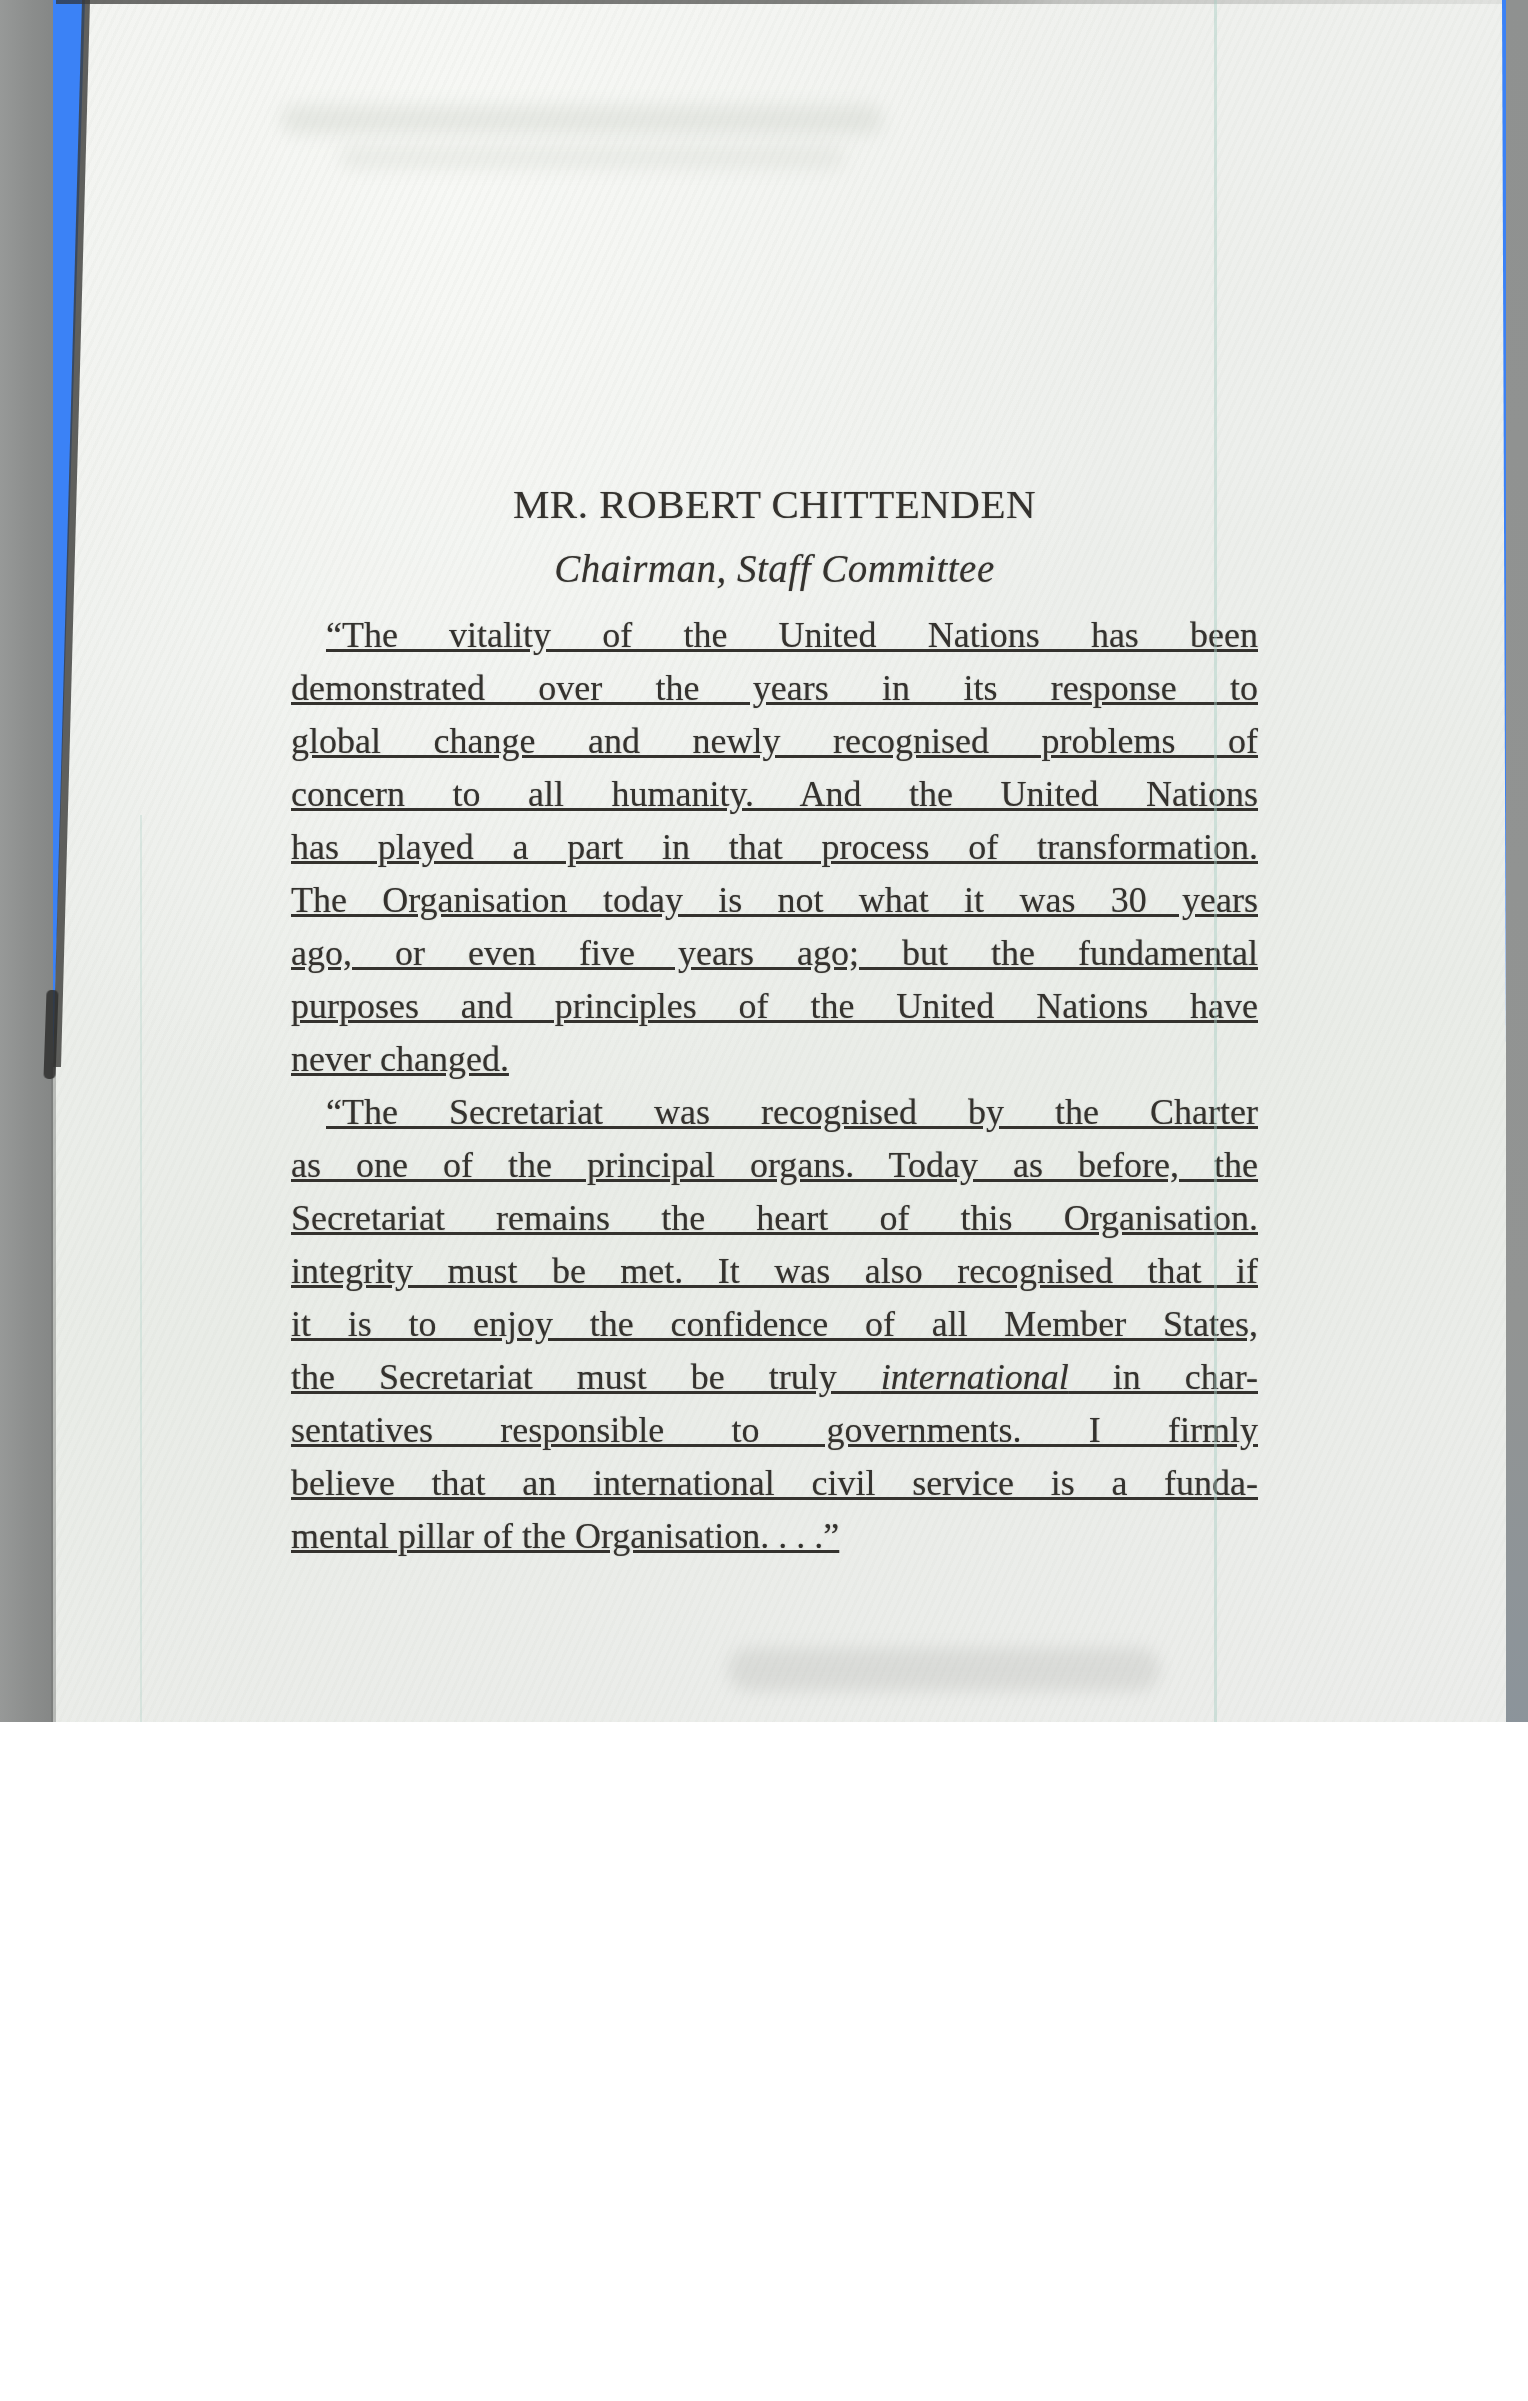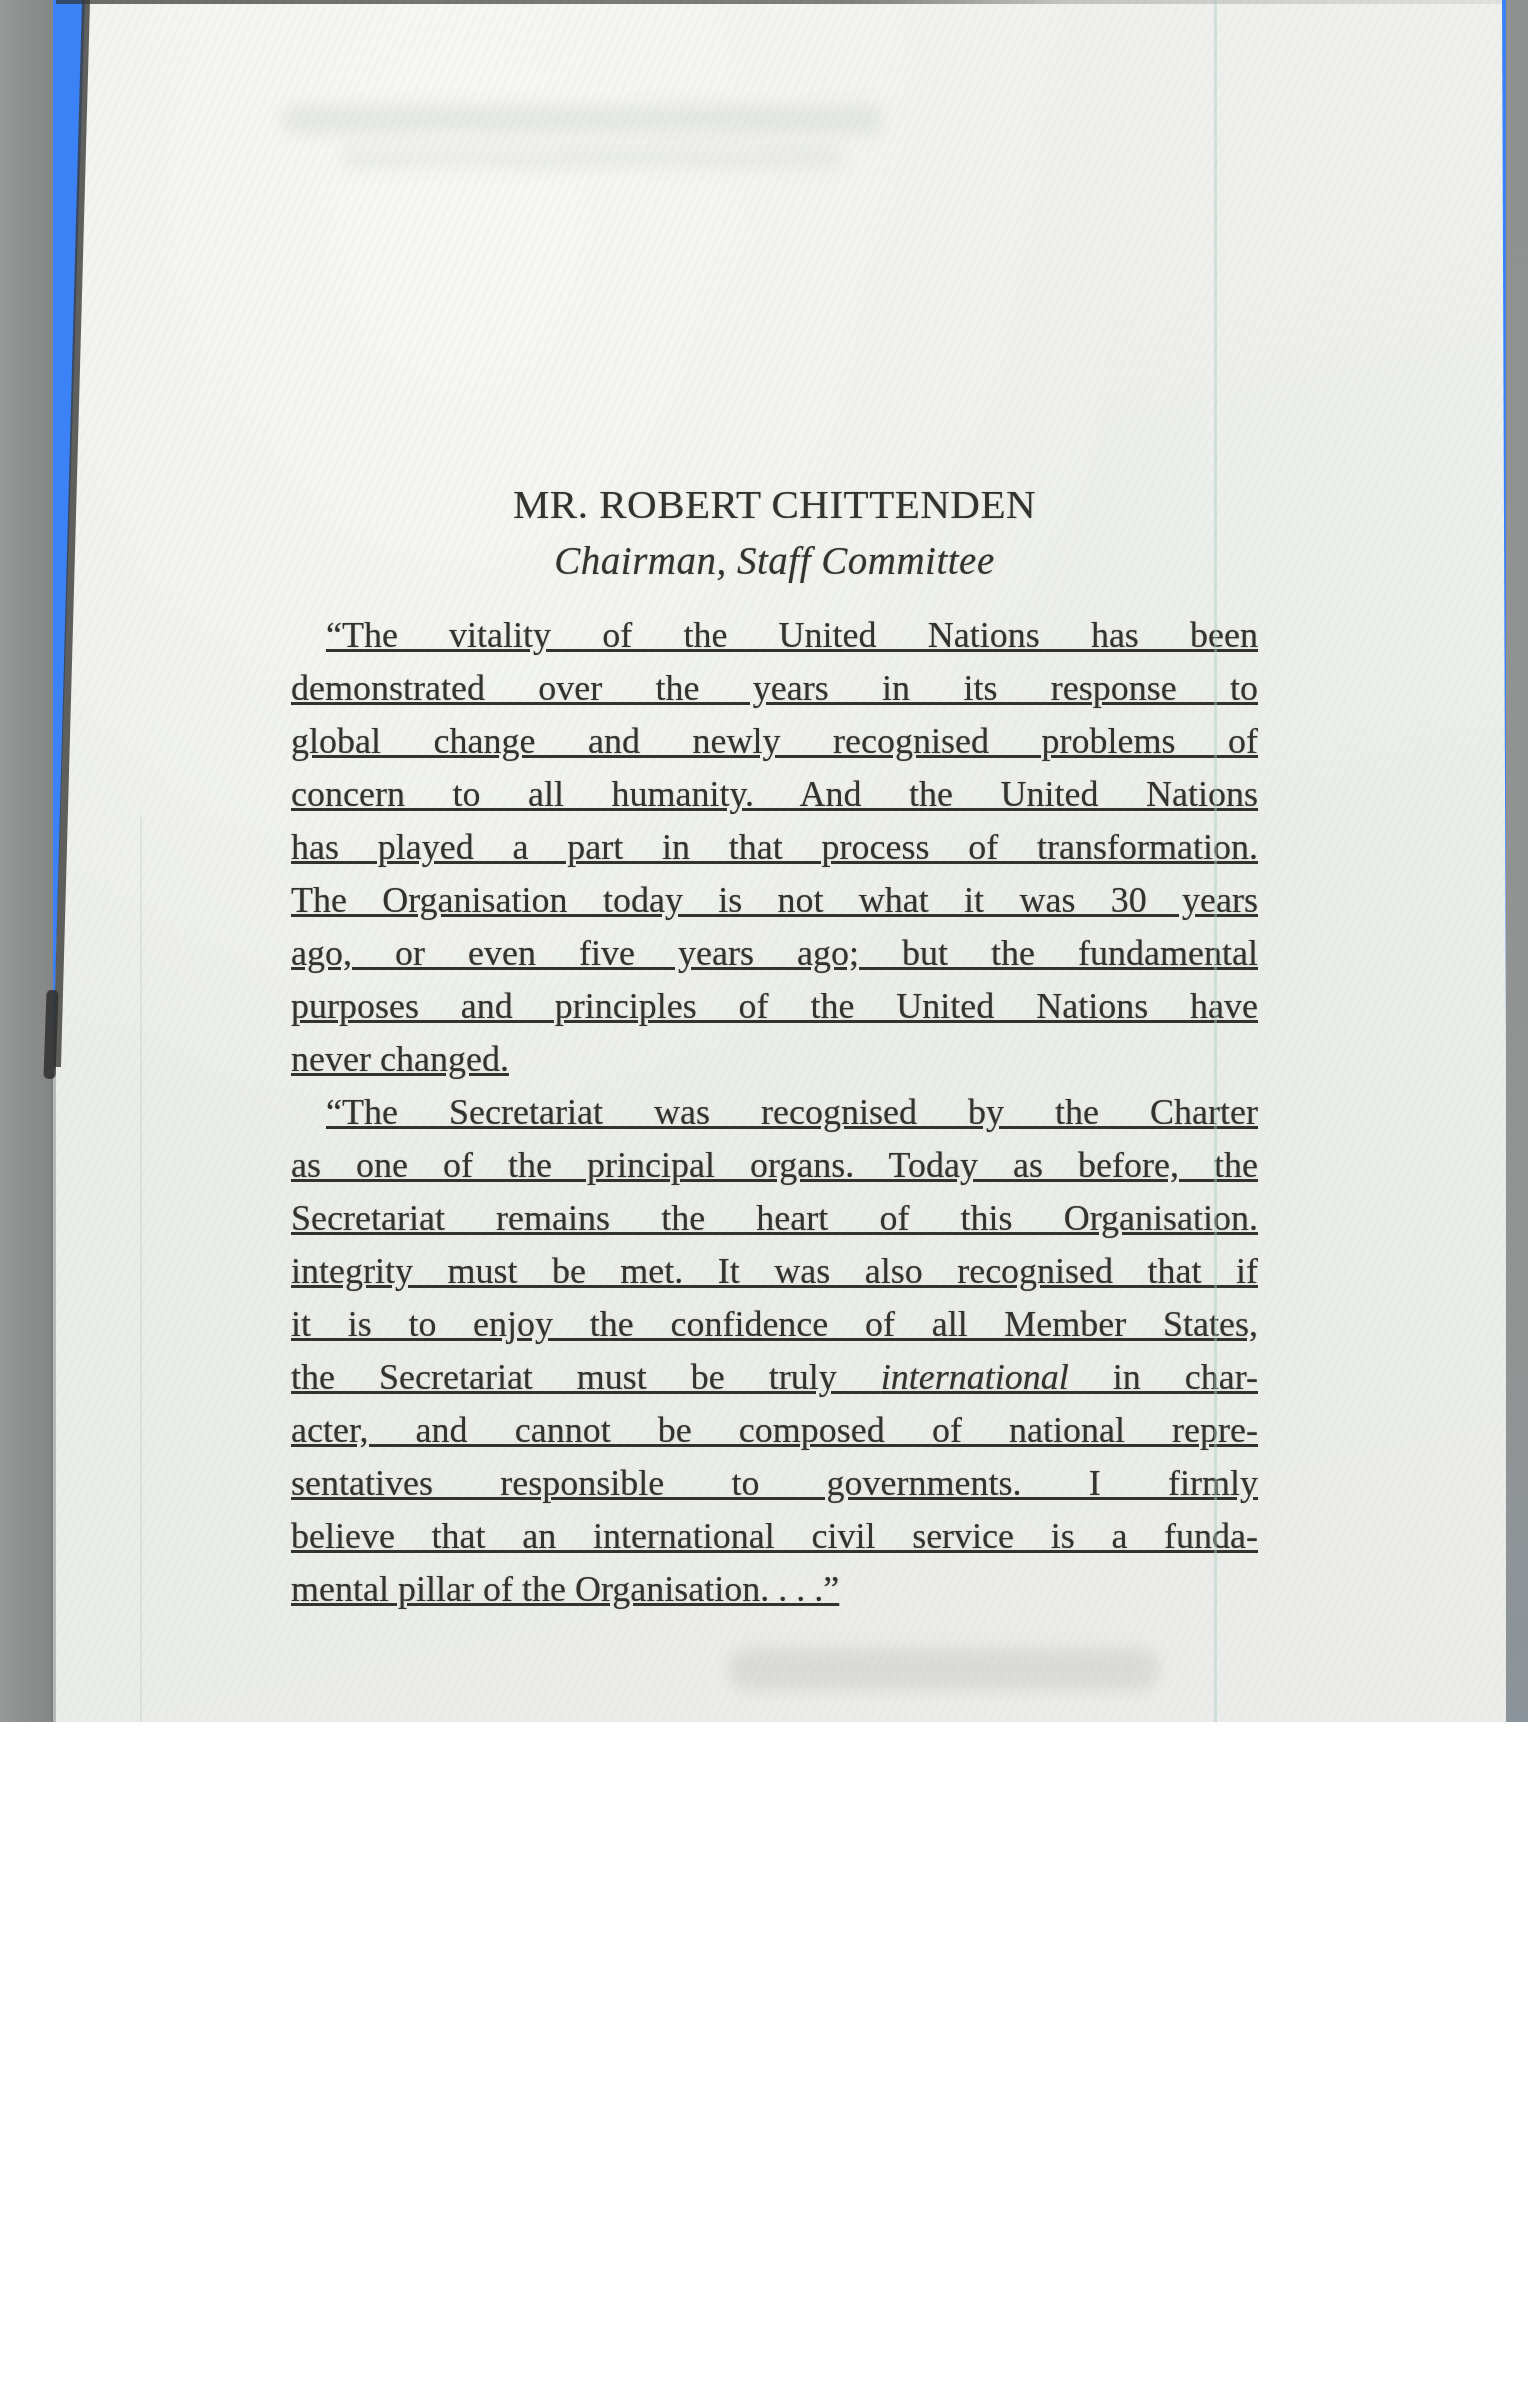--- a/index.html
+++ b/index.html
@@ -92,21 +92,21 @@
 
   .heading-block {
     position: absolute; left: 291px; top: 475px; width: 967px; z-index: 7;
     text-align: center;
   }
   .heading-block h1 {
     margin: 0; font-size: 41px; line-height: 58px; font-weight: normal;
     letter-spacing: 0.5px;
   }
   .heading-block h2 {
-    margin: 0; font-size: 39px; line-height: 56px; font-weight: normal;
+    margin: 8px; font-size: 39px; line-height: 56px; font-weight: normal;
     font-style: italic; letter-spacing: 0.5px;
   }
 
   .body-text {
     position: absolute; left: 291px; top: 609px; width: 967px; z-index: 7;
     font-size: 36px; line-height: 53px; text-decoration: underline;
   }
   .para { margin: 0; }
   .line { text-align: justify; text-align-last: justify; white-space: normal; }
   .line.first { text-indent: 35px; }
@@ -158,21 +158,20 @@
         <div class="line">purposes and principles of the United Nations have</div>
         <div class="line last">never changed.</div>
       </div>
       <div class="para">
         <div class="line first">“The Secretariat was recognised by the Charter</div>
         <div class="line">as one of the principal organs. Today as before, the</div>
         <div class="line">Secretariat remains the heart of this Organisation.</div>
         <div class="line">integrity must be met. It was also recognised that if</div>
         <div class="line">it is to enjoy the confidence of all Member States,</div>
         <div class="line"><span>the Secretariat must be truly </span><em>international</em><span> in char-</span></div>
-        <div class="line">acter, and cannot be composed of national repre-</div>
         <div class="line">sentatives responsible to governments. I firmly</div>
         <div class="line">believe that an international civil service is a funda-</div>
         <div class="line last">mental pillar of the Organisation. . . .”</div>
       </div>
     </div>
 
   <div class="page-number content-ink">49</div>
 
 </div>
 

